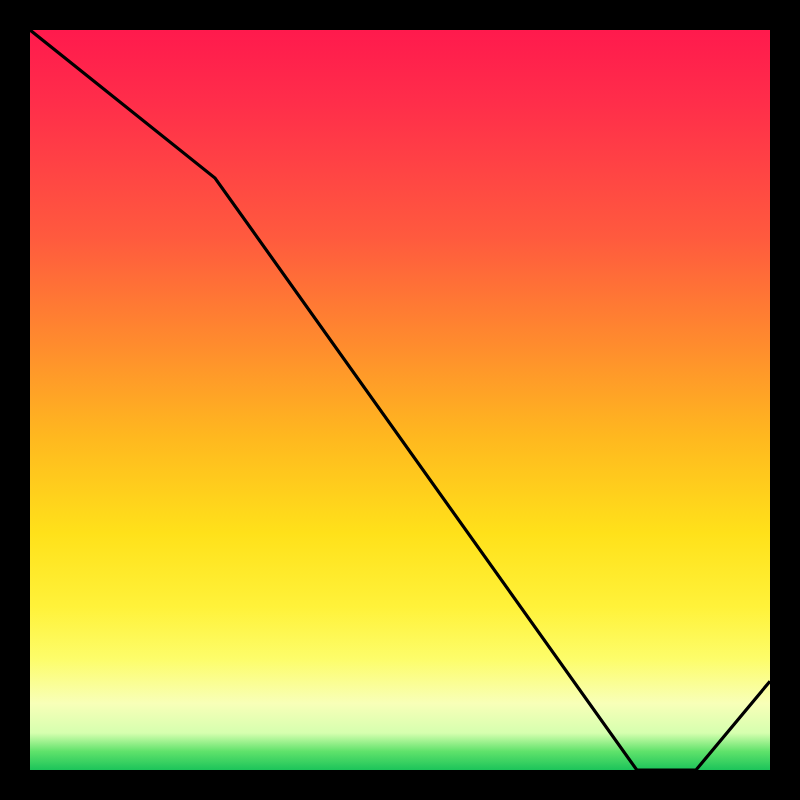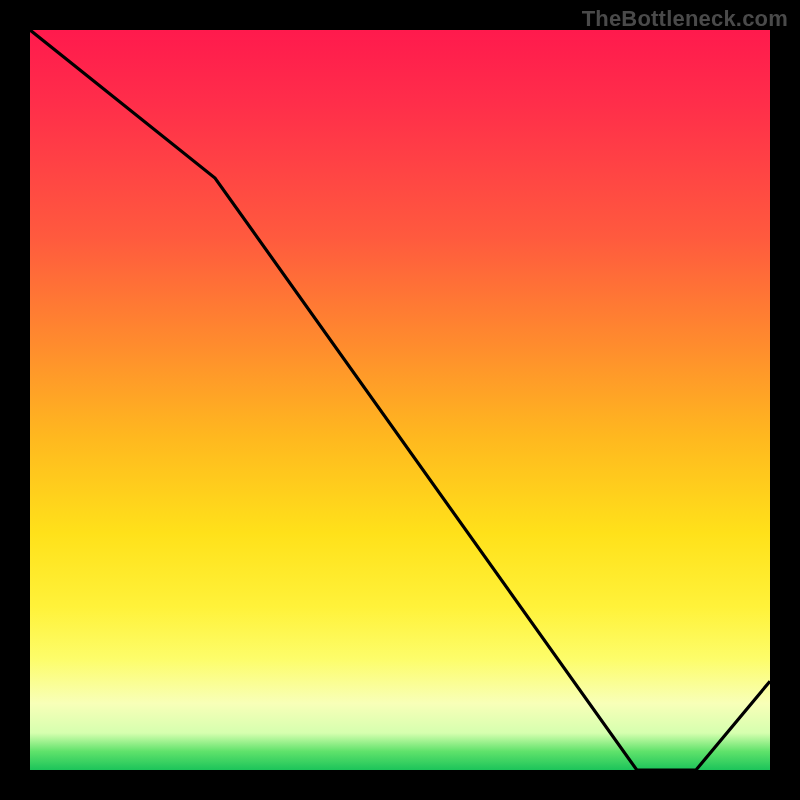--- a/index.html
+++ b/index.html
@@ -76,21 +76,20 @@
     user-select: none;
   }
 </style>
 </head>
 <body>
 
 <div class="stage">
 
   <div class="plot"></div>
 
-  <div class="watermark">TheBottleneck.com</div>
 
   <svg class="overlay" viewBox="0 0 800 800">
     <path class="series" d="M30.0 30.0 L215.0 178.0 L636.8 770.0 L696.0 770.0 L770.0 681.2"></path>
   </svg>
 
   <div class="bottom-label" style="left:625px; top:748px;"></div>
 
 </div>
 
 </body></html>

